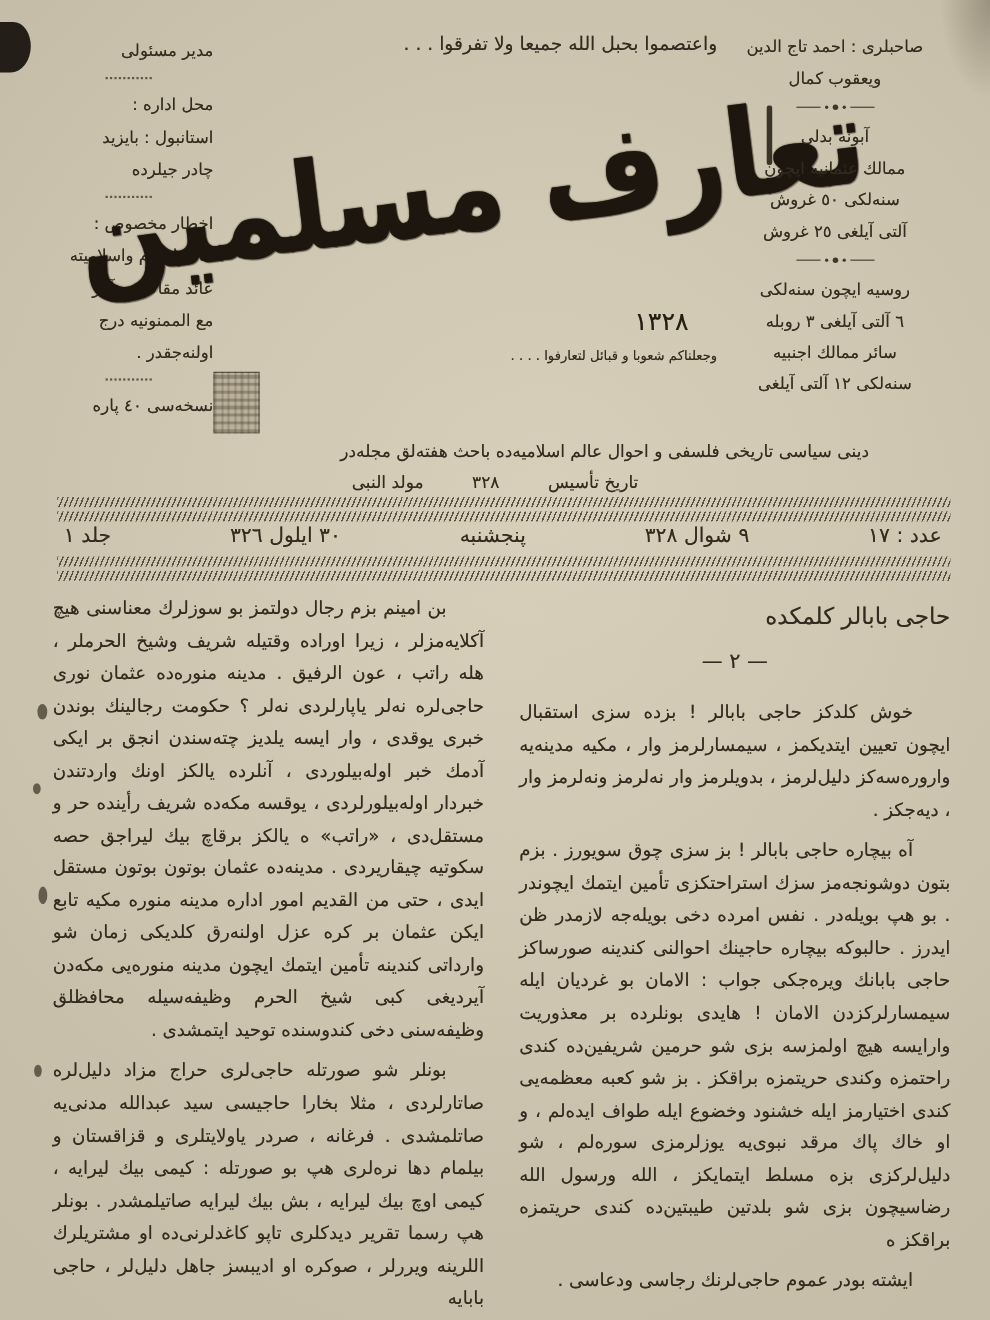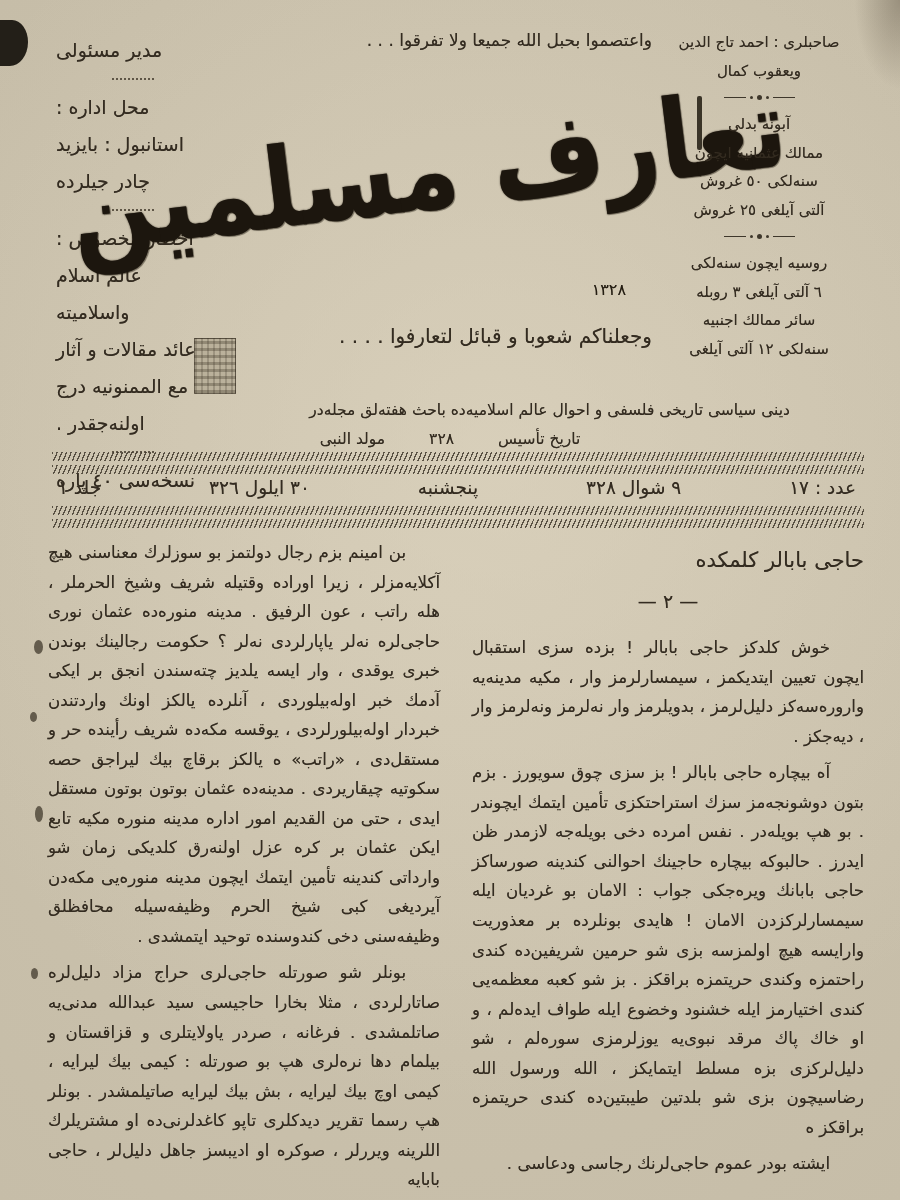--- a/index.html
+++ b/index.html
@@ -29,41 +29,41 @@
   .vmark{ position:absolute; left:697px; top:96px; width:5px; height:54px; background:#262015; border-radius:2px; opacity:.88; }
   .stamp{
     position:absolute; left:194px; top:338px; width:42px; height:56px;
     border:1px solid rgba(40,33,22,.55);
     background:
       repeating-linear-gradient(0deg, rgba(52,44,30,.30) 0 3px, rgba(0,0,0,0) 3px 7px),
       repeating-linear-gradient(90deg, rgba(52,44,30,.22) 0 2px, rgba(0,0,0,0) 2px 6px),
       rgba(120,106,82,.25);
   }
   
-  .panel-left{ position:absolute; left:56px; top:32px; width:154px; text-align:left;
-    font-size:19px; line-height:1.95; }
+  .panel-left{ position:absolute; left:40px; top:32px; width:154px; text-align:right;
+    font-size:15px; line-height:1.95; }
   .panel-right{ position:absolute; left:648px; top:28px; width:222px; text-align:center;
     font-size:15px; line-height:1.9; }
   .sq-divider{ width:42px; margin:9px auto; border-top:2px dotted #4c4335; opacity:.85; }
   .orn-divider{ width:78px; margin:10px auto; display:flex; align-items:center; justify-content:center; gap:4px; }
   .orn-divider i{ display:block; }
   .orn-line{ width:22px; border-top:1.6px solid #3e372b; }
   .orn-dot{ width:5px; height:5px; border-radius:50%; background:#3e372b; }
   .orn-dot.small{ width:3px; height:3px; }
   
   .masthead{ position:absolute; left:204px; top:30px; width:448px; text-align:right; }
   .motto-top{ font-size:17px; letter-spacing:.5px; }
   .m-title{
     height:232px; margin-top:4px; display:flex; align-items:center; justify-content:center;
     font-size:97px; font-weight:bold; color:#1c160e; line-height:1;
     transform:rotate(-7deg) scaleY(1.14); white-space:nowrap;
     text-shadow:0 0 1.5px rgba(25,19,10,.9), 1px 1px 0 rgba(25,19,10,.35);
   }
-  .m-year{ font-size:16px; letter-spacing:26px; padding-right:26px; color:#241d12; margin-top:-6px; }
-  .motto-bottom{ font-size:20px; margin-top:25px; }
+  .m-year{ font-size:23px; letter-spacing:26px; padding-right:26px; color:#241d12; margin-top:-6px; }
+  .motto-bottom{ font-size:12px; margin-top:10px; }
   .subtitle-block{ position:absolute; top:396px; left:110px; width:680px; text-align:right;
     font-size:15.5px; line-height:1.9; }
   .founding{ display:flex; justify-content:center; gap:44px; font-size:15.5px; }
   
   .rule-group{ position:absolute; left:52px; right:36px; }
   .rg1{ top:452px; } .rg2{ top:506px; }
   .rule-band{ height:9px;
     background:repeating-linear-gradient(113deg, rgba(62,54,42,.82) 0 1.3px, rgba(0,0,0,0) 1.3px 4.3px); }
   .rule-band + .rule-band{ margin-top:4px; }
   

